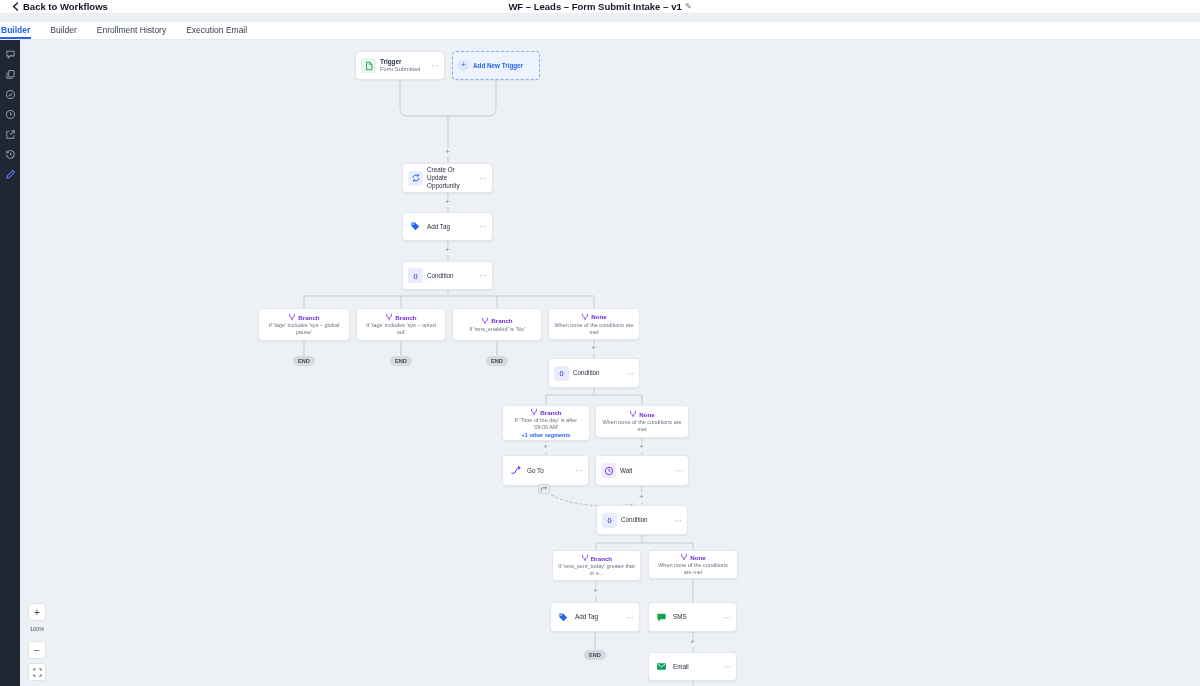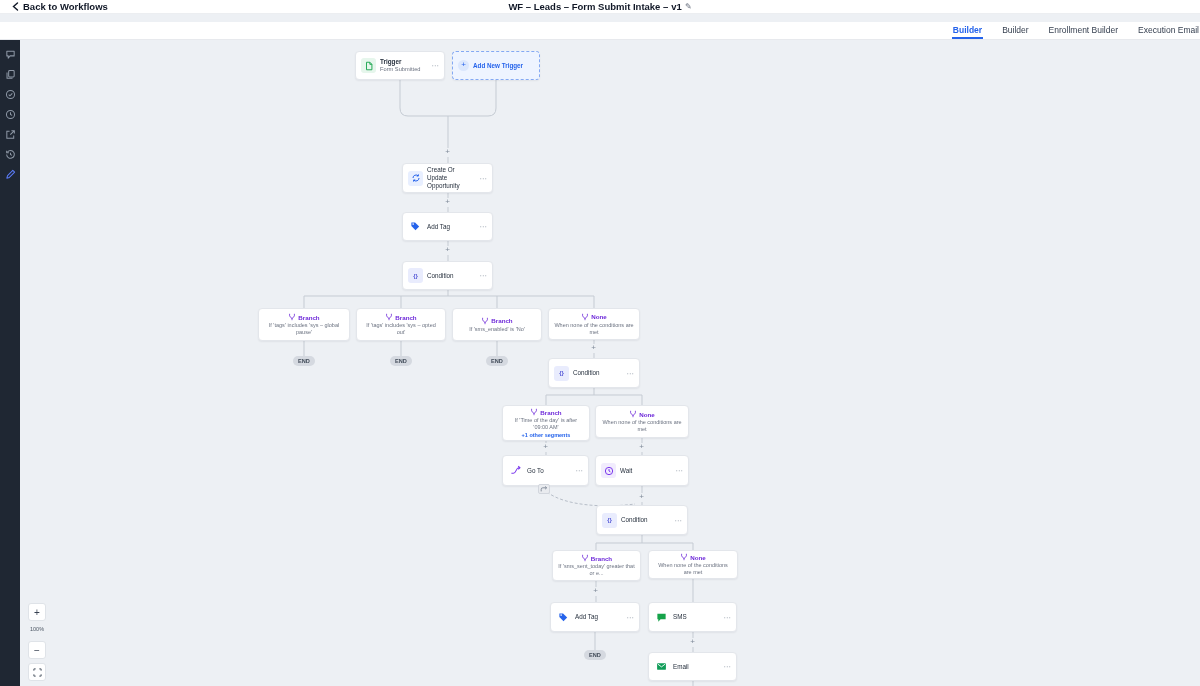--- a/index.html
+++ b/index.html
@@ -6,21 +6,21 @@
   html,body{width:1200px;height:686px;overflow:hidden}
   body{font-family:"Liberation Sans",sans-serif;background:#edf0f4;position:relative}
 
   
   .topbar{position:absolute;top:0;left:0;width:1200px;height:14px;background:#fff;border-bottom:1px solid #eceef1;display:flex;align-items:center;z-index:6}
   .back{display:flex;align-items:center;gap:4px;margin-left:12px;font-size:9.5px;font-weight:bold;color:#111827;cursor:pointer;z-index:2}
   .title-wrap{position:absolute;left:0;right:0;display:flex;justify-content:center;align-items:center;gap:3px;font-size:9.5px;font-weight:bold;color:#111827}
   .title-pencil{color:#6b7280;font-size:8px;font-weight:normal;cursor:pointer}
 
   
-  .tabsbar{position:absolute;top:22px;left:0;width:1200px;height:18px;background:#fff;border-bottom:1px solid #e7e9ed;display:flex;justify-content:flex-end;gap:18px;z-index:6}
+  .tabsbar{position:absolute;top:22px;left:0;width:1200px;height:18px;background:#fff;border-bottom:1px solid #e7e9ed;display:flex;justify-content:flex-start;gap:18px;z-index:6}
   .tab{font-size:8.5px;color:#374151;display:flex;align-items:center;height:100%;border-bottom:2px solid transparent;padding:0 1px;cursor:pointer}
   .tab.active{color:#2563eb;border-bottom-color:#2563eb;font-weight:bold}
 
   
   .rail{position:absolute;top:40px;left:0;width:20px;height:646px;background:#1f2733;display:flex;flex-direction:column;align-items:center;padding-top:9px;gap:9px;z-index:5}
   .rail .ricon{width:11px;height:11px;display:flex;align-items:center;justify-content:center;cursor:pointer}
 
   
   .canvas{position:absolute;left:20px;top:40px;width:1180px;height:646px;background:#edf0f4;overflow:hidden}
   .wires{position:absolute;left:0;top:0;pointer-events:none}
@@ -66,21 +66,21 @@
   <div class="title-wrap">
     <span>WF – Leads – Form Submit Intake –</span>
     <span>v1</span>
     <span class="title-pencil">✎</span>
   </div>
 </div>
 
 <div class="tabsbar">
   <div class="tab active">Builder</div>
   <div class="tab">Builder</div>
-  <div class="tab">Enrollment Builder</div>
+  <div class="tab">Enrollment History</div>
   <div class="tab">Execution Email</div>
 </div>
 
 <div class="rail">
   <span class="ricon">
       <svg width="11" height="11" viewBox="0 0 12 12">
         <path d="M2 2.5h8v5h-4.5L3.5 10V7.5H2z" stroke="#8e98a6" stroke-width="1.1" fill="none" stroke-linejoin="round"></path>
       </svg>
     </span>
   <span class="ricon">

